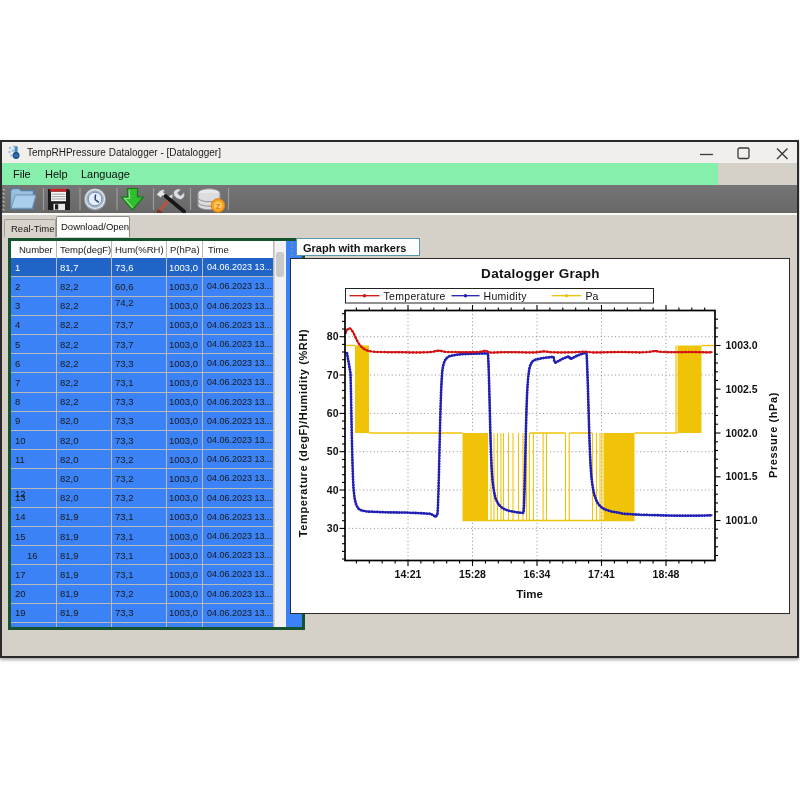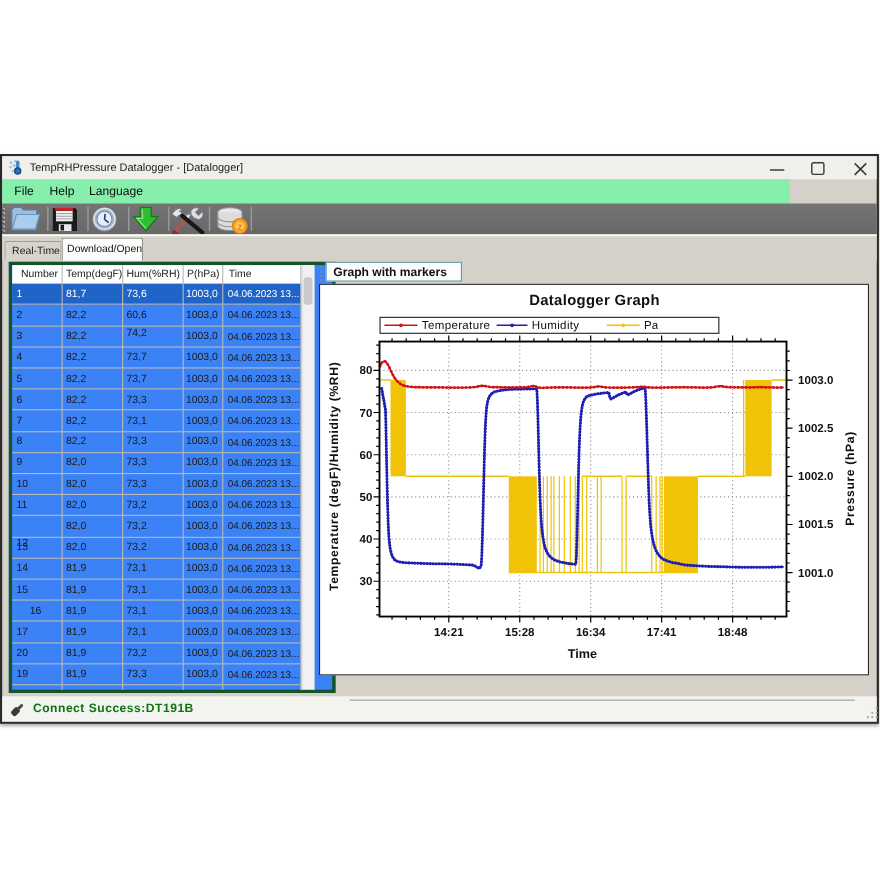--- a/index.html
+++ b/index.html
@@ -293,41 +293,20 @@
         <circle cx="4" cy="11" r="1"></circle>
         <circle cx="4" cy="15" r="1"></circle>
       </g>
   </svg>
   <div class="abs" style="left:294px;top:96px;width:124px;height:17.5px;background:#fdfdfd;border:1px solid #5896ad">
     <span class="abs" style="left:6px;top:2.5px;font-size:11px;font-weight:bold;color:#111">Graph with markers</span>
   </div>
 
   <div class="abs" style="left:287.5px;top:116px;width:500.5px;height:356px;background:#fff;border:1.5px solid #2b2b2b"></div>
 
-  <div class="abs" style="left:0;top:491px;width:795px;height:23px;background:#f3f4f0">
-    <svg class="abs" style="left:6px;top:5px" width="15" height="15" viewBox="0 0 15 15">
-      <g transform="rotate(45 7.5 7.5)">
-        <rect x="4.6" y="5.5" width="5.8" height="8" rx="2" fill="#3a3a3a"></rect>
-        <rect x="6.2" y="2.6" width="2.6" height="3" fill="#3a3a3a"></rect>
-        <circle cx="7.5" cy="1.8" r="1.5" fill="#555"></circle>
-      </g>
-    </svg>
-    <span class="abs" style="left:28px;top:5px;font-size:11px;font-weight:bold;color:#0e7212;letter-spacing:0.45px">Connect Success:DT191B</span>
-    <div class="abs" style="left:316px;top:3px;width:459px;height:1px;background:#9a9a9a"></div>
-    <svg class="abs" style="left:785px;top:9px" width="12" height="12" viewBox="0 0 12 12">
-      <g fill="#a7a7a7">
-          <circle cx="10" cy="2" r="1"></circle>
-          <circle cx="10" cy="6" r="1"></circle>
-          <circle cx="10" cy="10" r="1"></circle>
-          <circle cx="6" cy="6" r="1"></circle>
-          <circle cx="6" cy="10" r="1"></circle>
-          <circle cx="2" cy="10" r="1"></circle>
-        </g>
-    </svg>
-  </div>
 </div>
 
 <svg width="500" height="356" viewBox="0 0 500 356" style="position:absolute;left:291.5px;top:258px;font-family:'Liberation Sans',sans-serif">
 <text x="248.5" y="19.5" font-size="13.5" font-weight="bold" fill="#111" text-anchor="middle" letter-spacing="0.3">Datalogger Graph</text>
 <line x1="116.0" y1="52.5" x2="116.0" y2="302.5" stroke="#8f8f8f" stroke-width="1" stroke-dasharray="1 2.6"></line>
 <line x1="180.5" y1="52.5" x2="180.5" y2="302.5" stroke="#8f8f8f" stroke-width="1" stroke-dasharray="1 2.6"></line>
 <line x1="245.0" y1="52.5" x2="245.0" y2="302.5" stroke="#8f8f8f" stroke-width="1" stroke-dasharray="1 2.6"></line>
 <line x1="309.5" y1="52.5" x2="309.5" y2="302.5" stroke="#8f8f8f" stroke-width="1" stroke-dasharray="1 2.6"></line>
 <line x1="374.0" y1="52.5" x2="374.0" y2="302.5" stroke="#8f8f8f" stroke-width="1" stroke-dasharray="1 2.6"></line>
 <line x1="53.0" y1="78.7" x2="423.0" y2="78.7" stroke="#8f8f8f" stroke-width="1" stroke-dasharray="1 2.6"></line>

